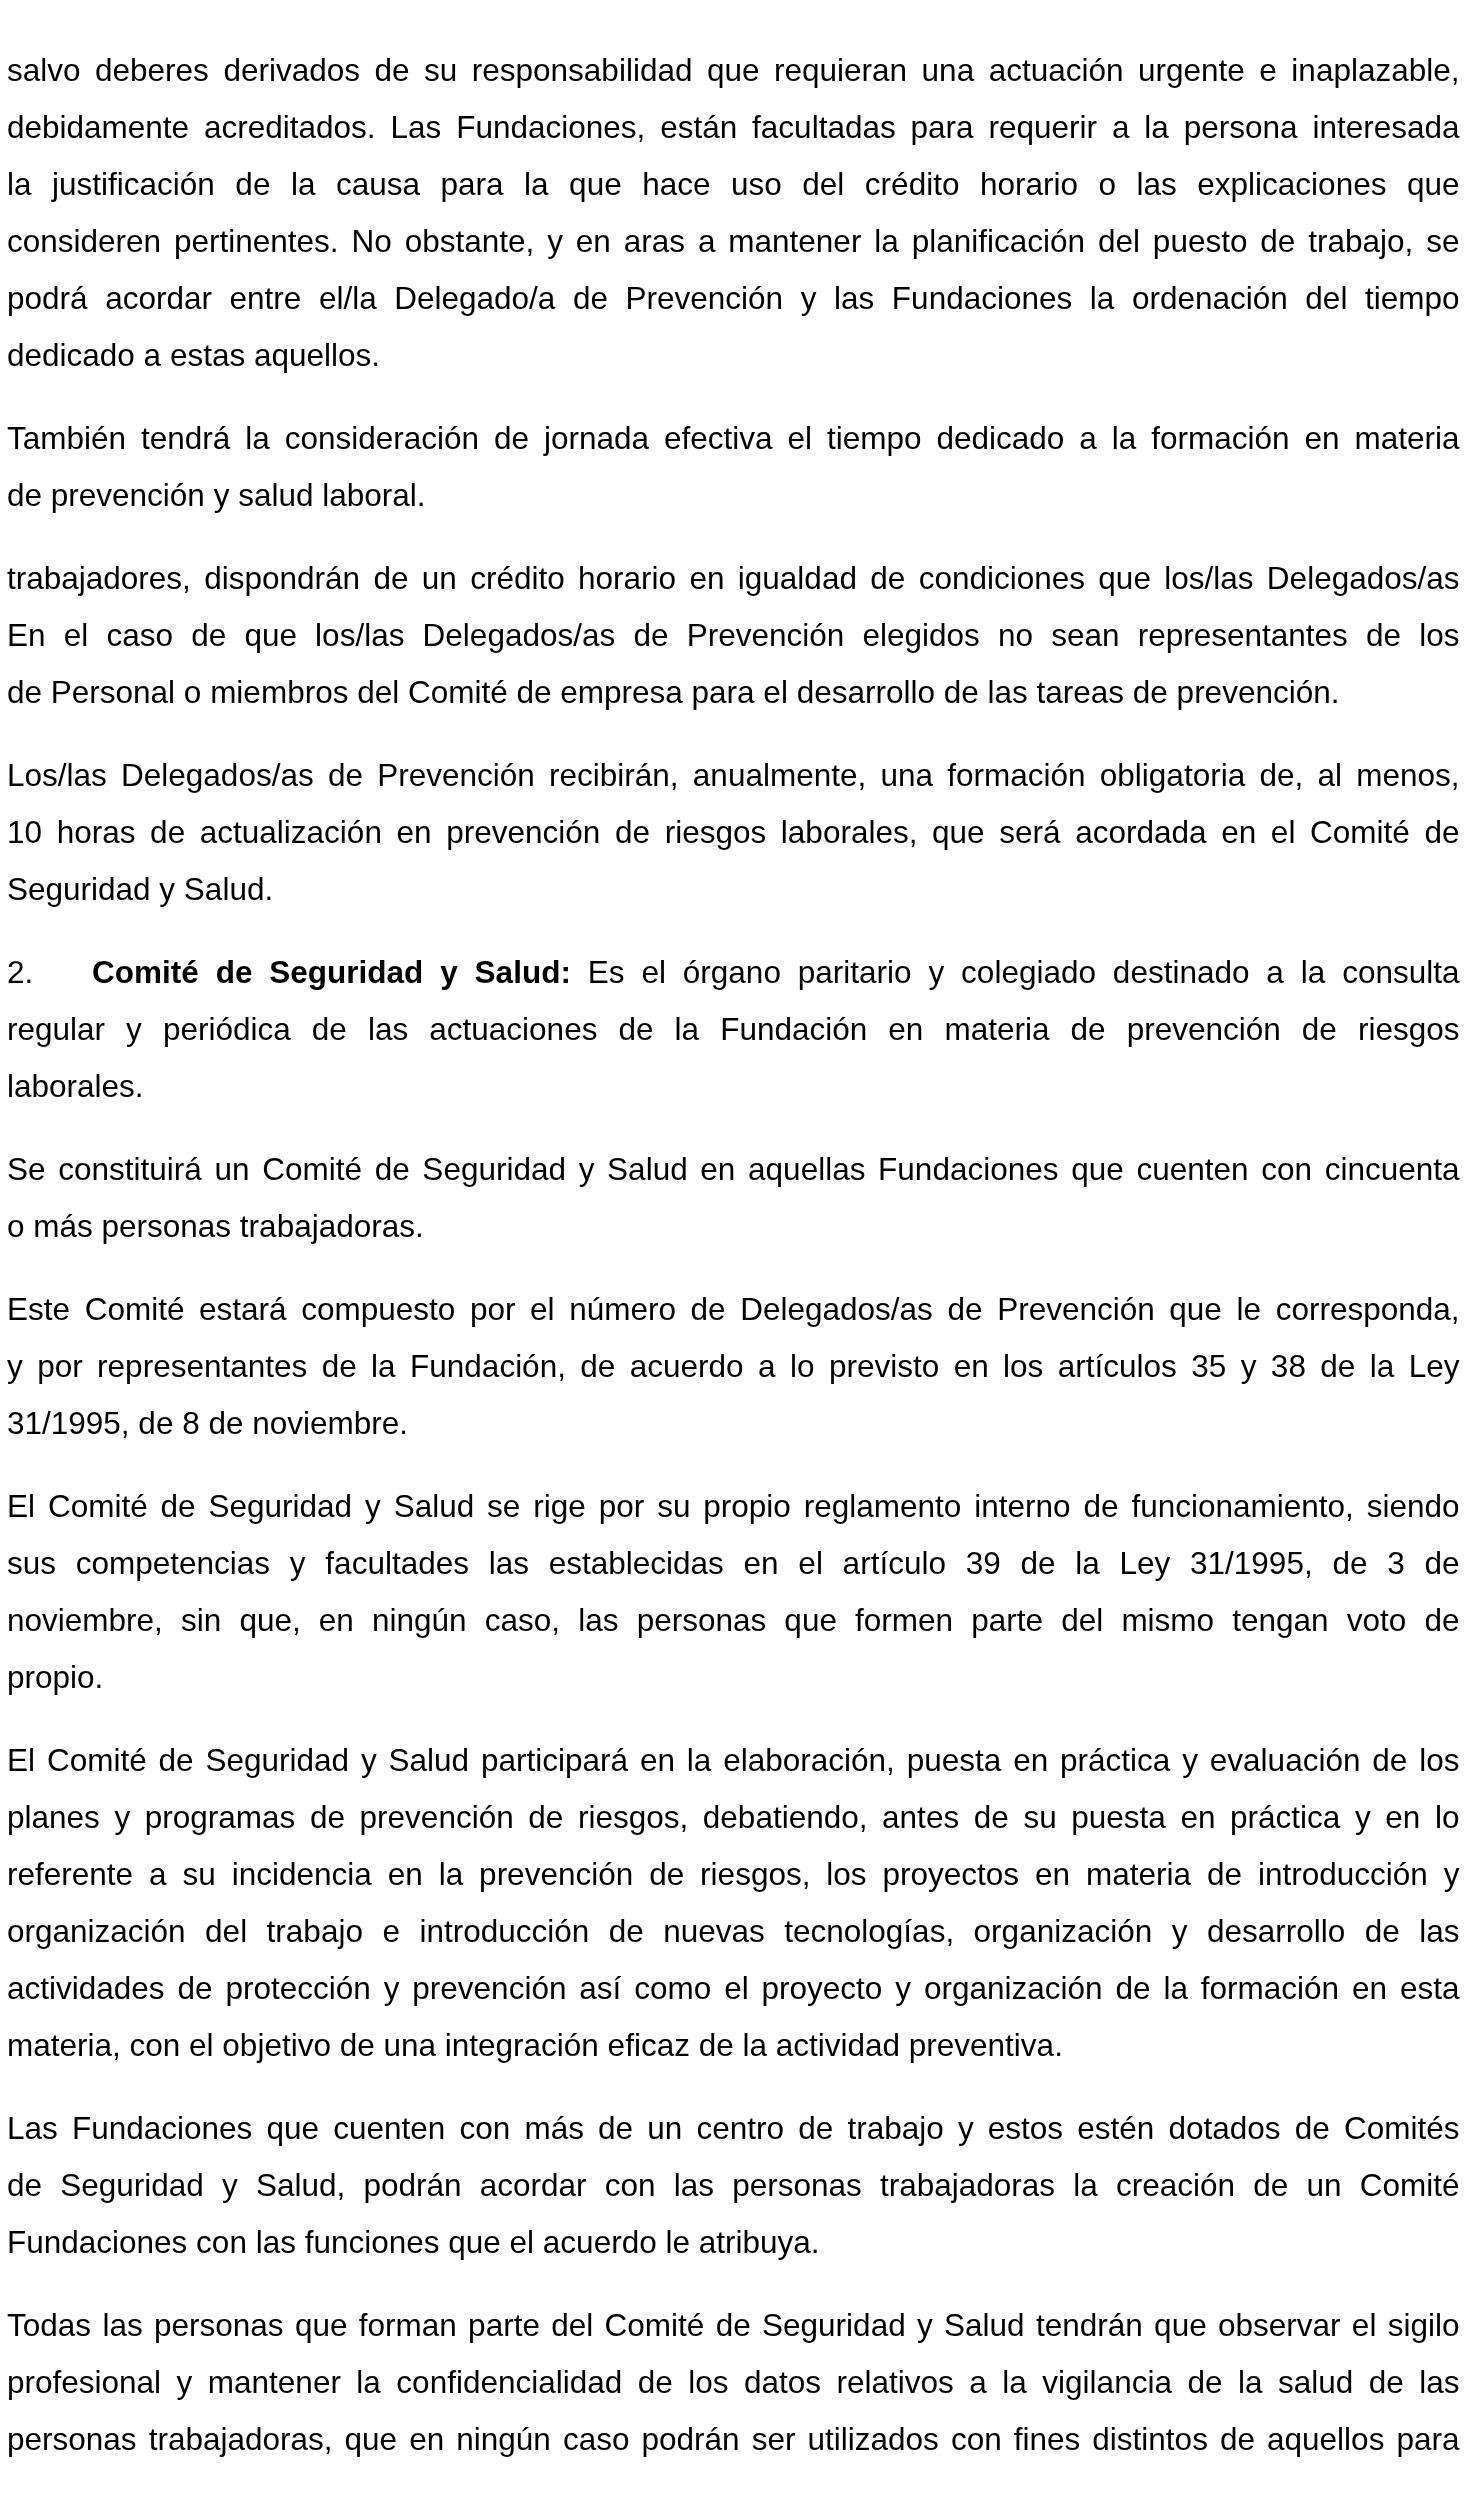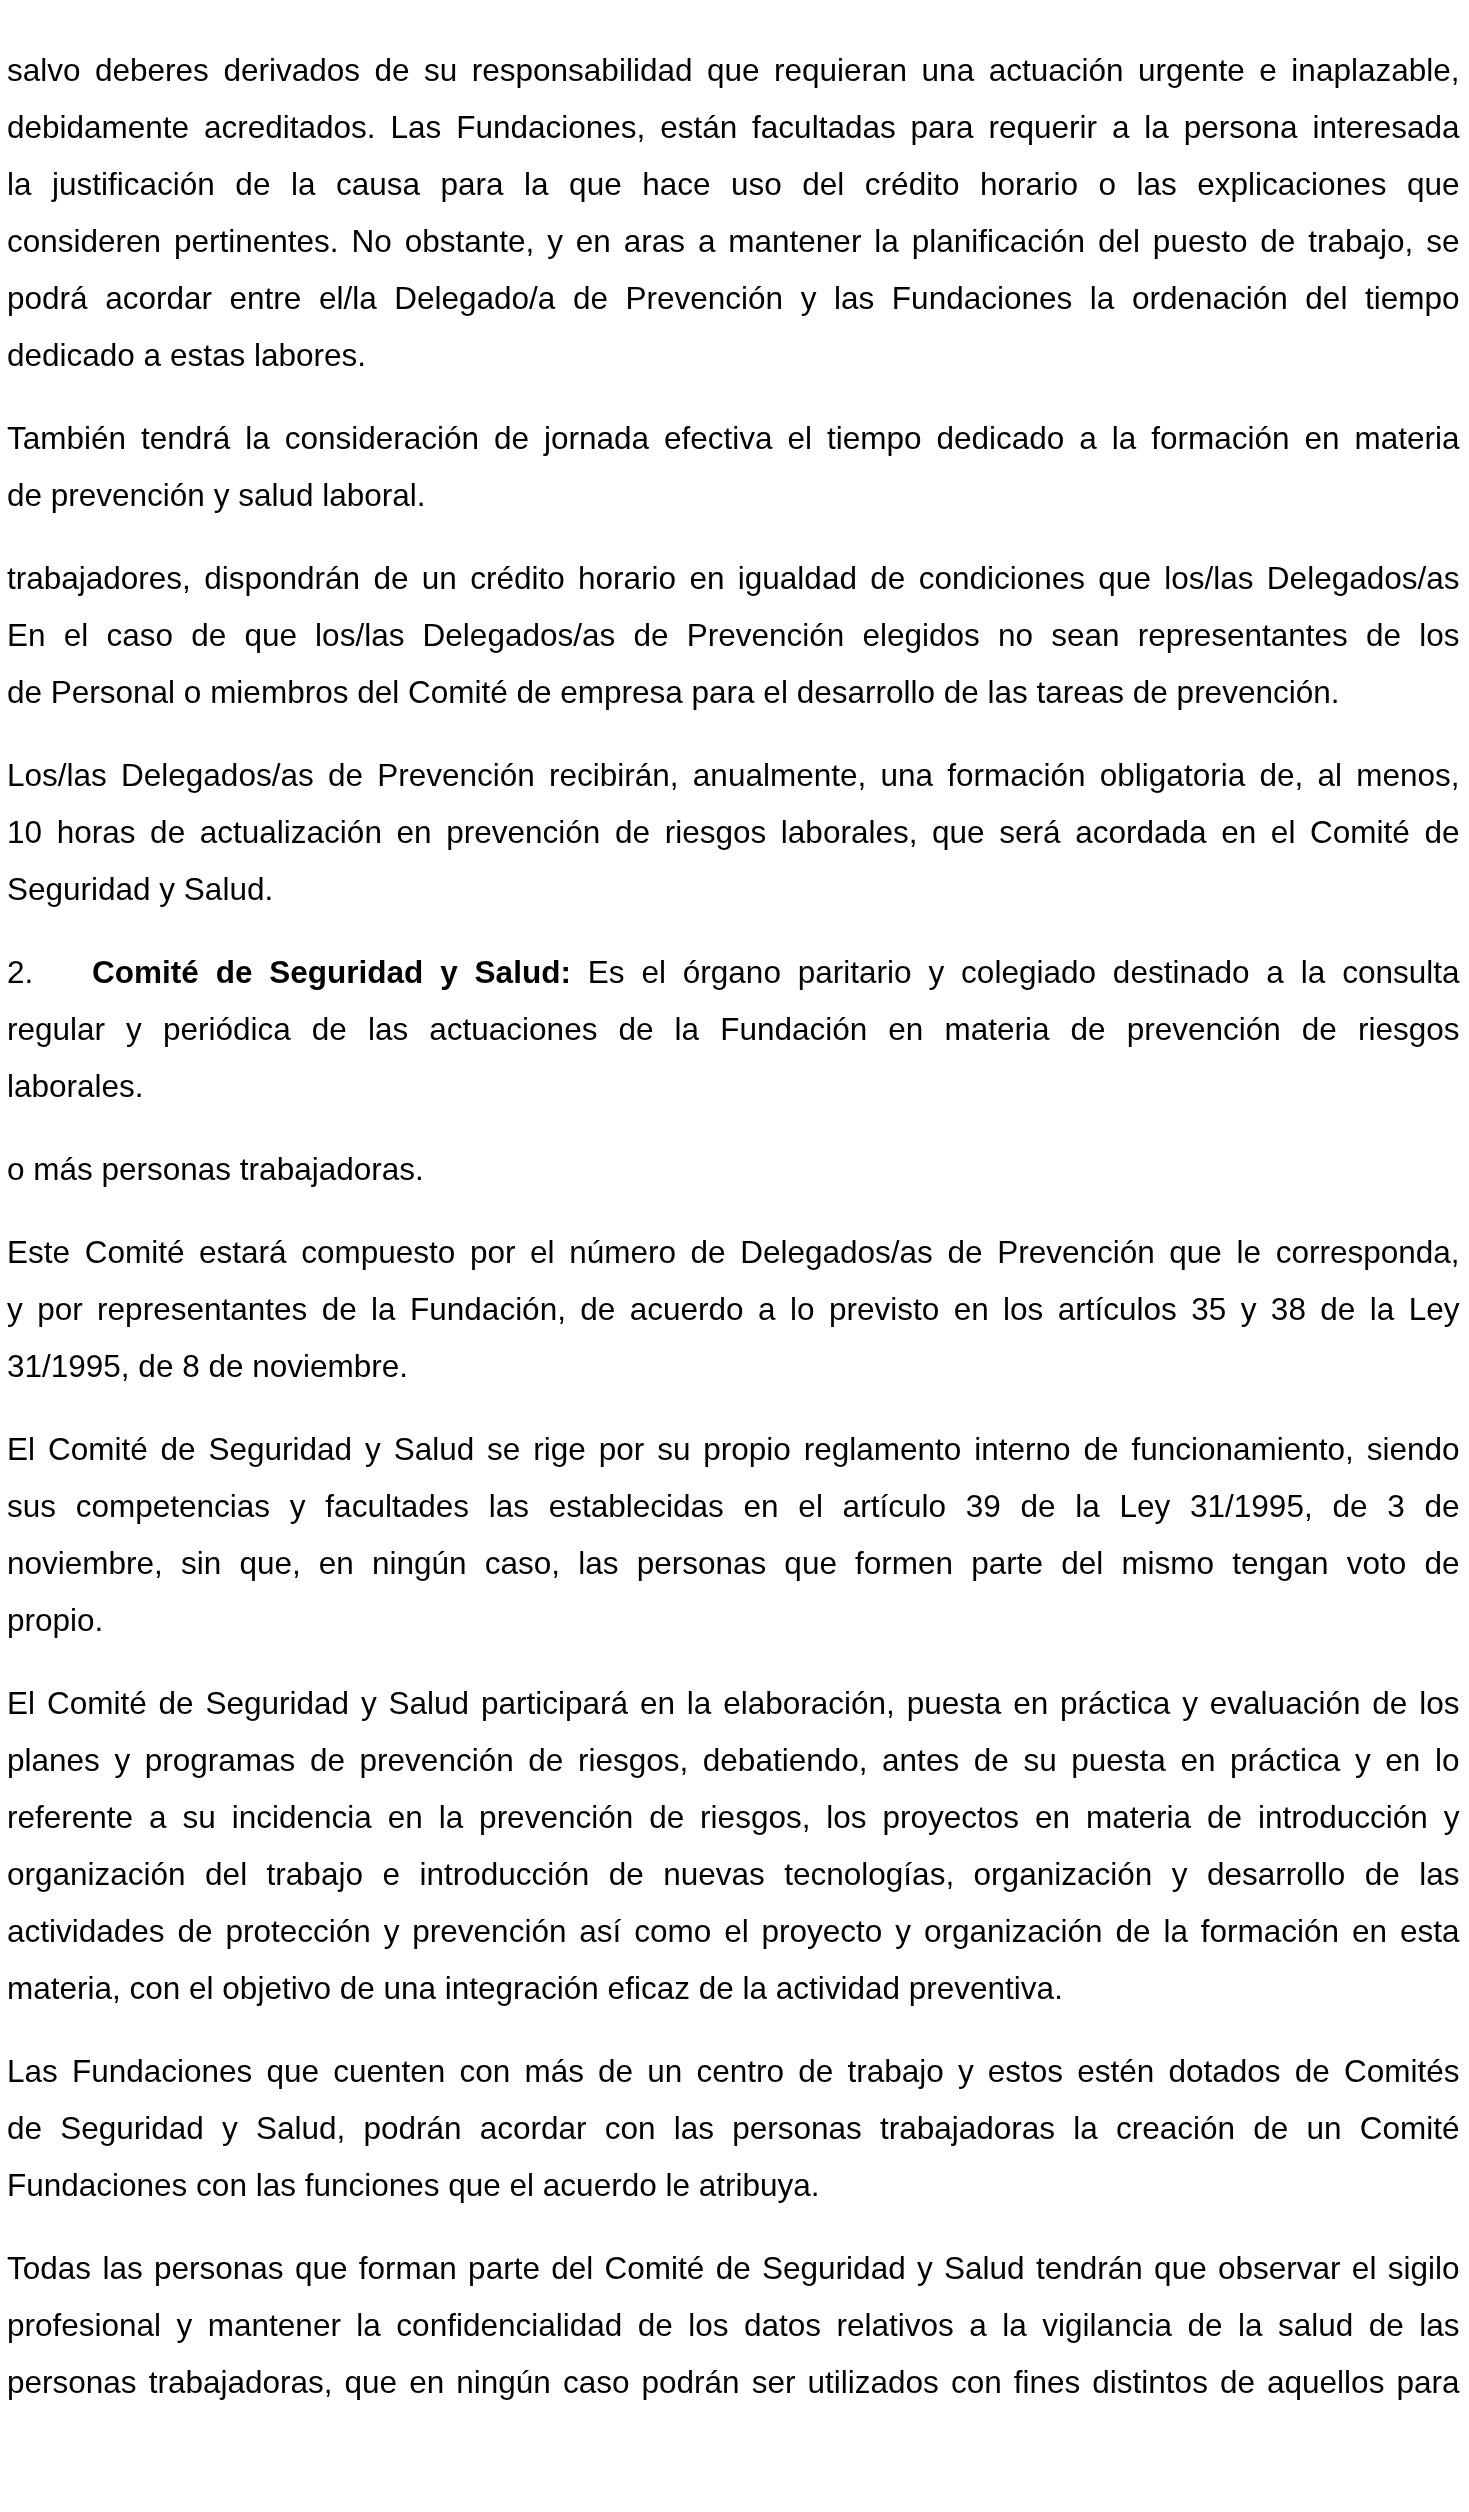--- a/index.html
+++ b/index.html
@@ -55,21 +55,21 @@
 <body>
 
 <div class="page">
   <div id="doc-body">
       <div class="paragraph">
         <div class="line j"><span>salvo deberes derivados de su responsabilidad que requieran una actuación urgente e inaplazable,</span></div>
         <div class="line j"><span>debidamente acreditados. Las Fundaciones, están facultadas para requerir a la persona interesada</span></div>
         <div class="line j"><span>la justificación de la causa para la que hace uso del crédito horario o las explicaciones que</span></div>
         <div class="line j"><span>consideren pertinentes. No obstante, y en aras a mantener la planificación del puesto de trabajo, se</span></div>
         <div class="line j"><span>podrá acordar entre el/la Delegado/a de Prevención y las Fundaciones la ordenación del tiempo</span></div>
-        <div class="line"><span>dedicado a estas labores.</span></div>
+        <div class="line"><span>dedicado a estas aquellos.</span></div>
       </div>
       <div class="paragraph">
         <div class="line j"><span>También tendrá la consideración de jornada efectiva el tiempo dedicado a la formación en materia</span></div>
         <div class="line"><span>de prevención y salud laboral.</span></div>
       </div>
       <div class="paragraph">
         <div class="line j"><span>trabajadores, dispondrán de un crédito horario en igualdad de condiciones que los/las Delegados/as</span></div>
         <div class="line j"><span>En el caso de que los/las Delegados/as de Prevención elegidos no sean representantes de los</span></div>
         <div class="line"><span>de Personal o miembros del Comité de empresa para el desarrollo de las tareas de prevención.</span></div>
       </div>
@@ -77,20 +77,21 @@
         <div class="line j"><span>Los/las Delegados/as de Prevención recibirán, anualmente, una formación obligatoria de, al menos,</span></div>
         <div class="line j"><span>10 horas de actualización en prevención de riesgos laborales, que será acordada en el Comité de</span></div>
         <div class="line"><span>Seguridad y Salud.</span></div>
       </div>
       <div class="paragraph">
         <div class="line j"><span class="run-tab">2.</span><span class="run-bold">Comité de Seguridad y Salud:</span><span> Es el órgano paritario y colegiado destinado a la consulta</span></div>
         <div class="line j"><span>regular y periódica de las actuaciones de la Fundación en materia de prevención de riesgos</span></div>
         <div class="line"><span>laborales.</span></div>
       </div>
       <div class="paragraph">
+        <div class="line j"><span>Se constituirá un Comité de Seguridad y Salud en aquellas Fundaciones que cuenten con cincuenta</span></div>
         <div class="line"><span>o más personas trabajadoras.</span></div>
       </div>
       <div class="paragraph">
         <div class="line j"><span>Este Comité estará compuesto por el número de Delegados/as de Prevención que le corresponda,</span></div>
         <div class="line j"><span>y por representantes de la Fundación, de acuerdo a lo previsto en los artículos 35 y 38 de la Ley</span></div>
         <div class="line"><span>31/1995, de 8 de noviembre.</span></div>
       </div>
       <div class="paragraph">
         <div class="line j"><span>El Comité de Seguridad y Salud se rige por su propio reglamento interno de funcionamiento, siendo</span></div>
         <div class="line j"><span>sus competencias y facultades las establecidas en el artículo 39 de la Ley 31/1995, de 3 de</span></div>

